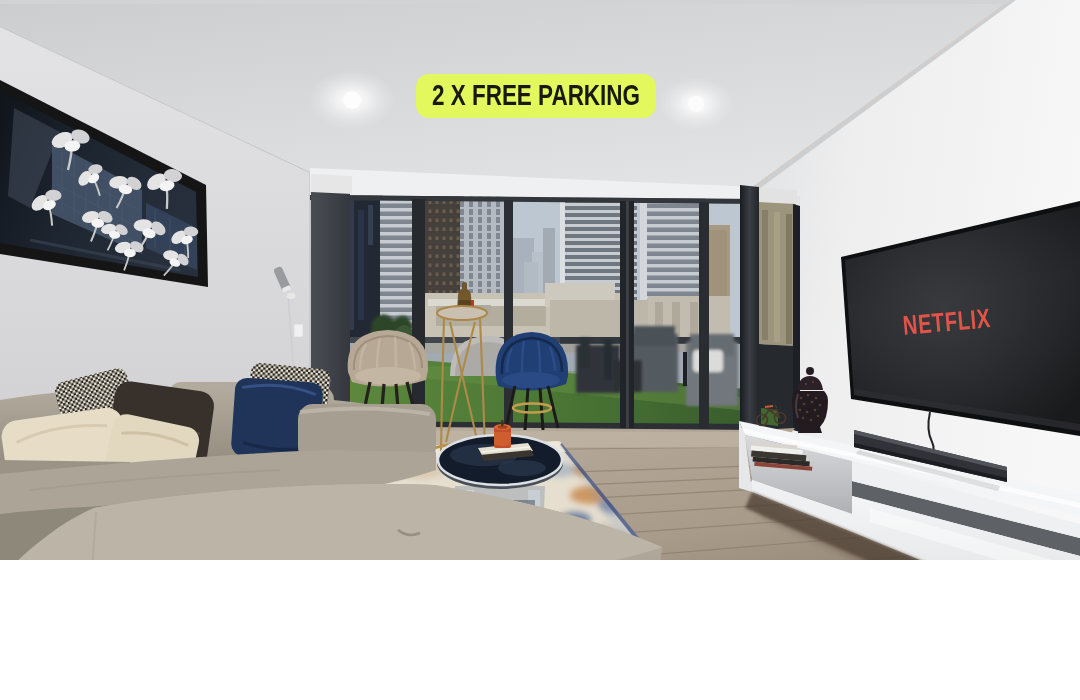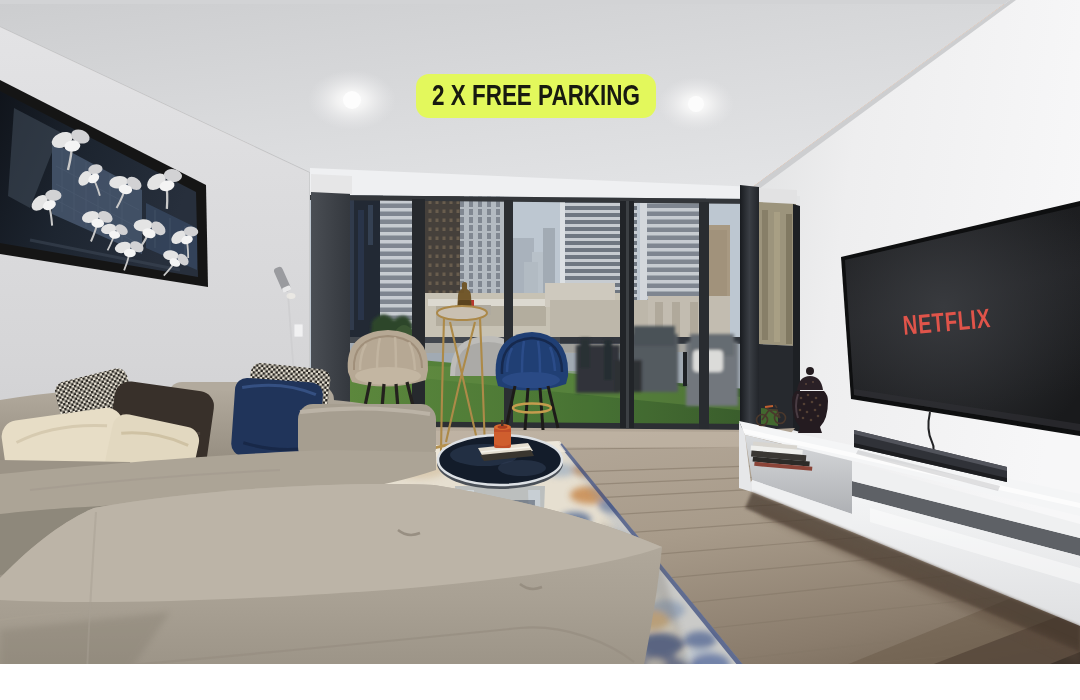--- a/index.html
+++ b/index.html
@@ -1,15 +1,15 @@
 <!DOCTYPE html>
 <html><head><meta charset="utf-8">
 <style>
 html,body{margin:0;padding:0;background:#fff}
-#s{position:relative;width:1080px;height:664px;overflow:hidden;background:#f97316;font-family:"Liberation Sans",sans-serif}
+#s{position:relative;width:1080px;height:560px;overflow:hidden;background:#f97316;font-family:"Liberation Sans",sans-serif}
 svg{display:block}
 </style></head>
 <body>
 <div id="s">
 <svg width="1080" height="700" viewBox="0 0 1080 700">
 <defs>
 <linearGradient id="ceil" x1="0" y1="0" x2="0.7" y2="1">
  <stop offset="0" stop-color="#cccdcf"></stop>
           <stop offset="0.55" stop-color="#d9dadc"></stop>
           <stop offset="1" stop-color="#e3e4e6"></stop>

